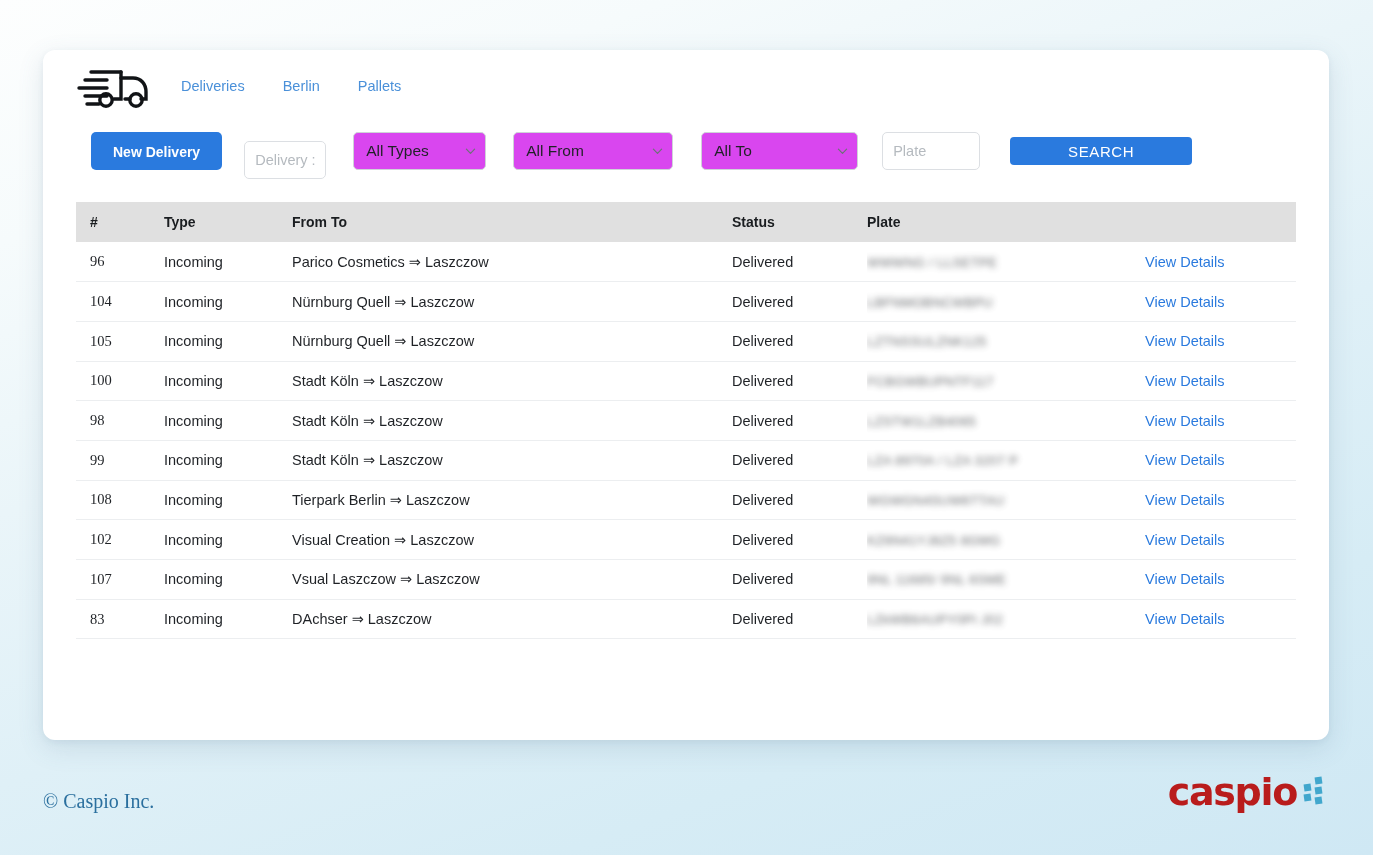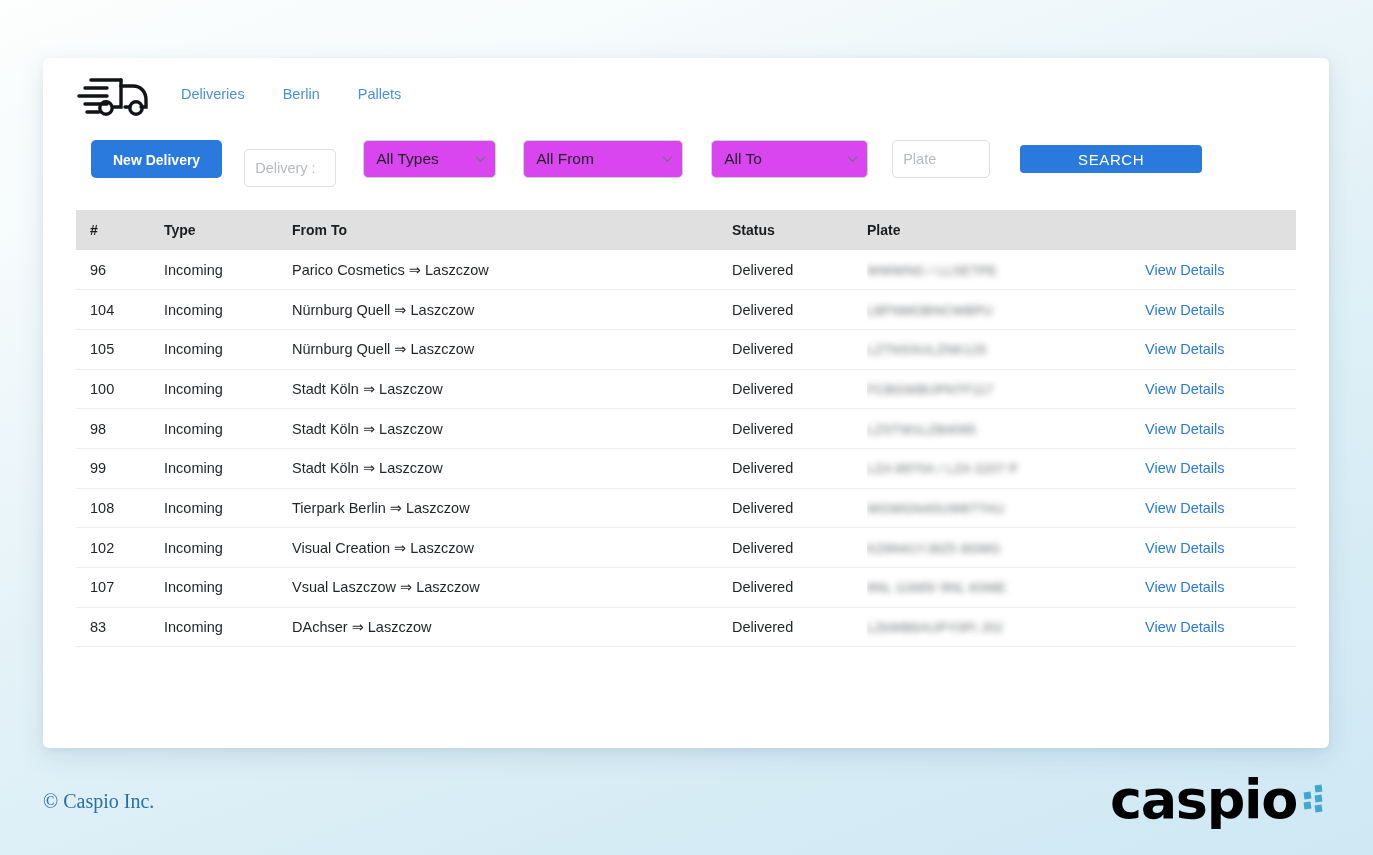--- a/index.html
+++ b/index.html
@@ -19,25 +19,25 @@
                 #dff0f7 58%,
                 #d6ecf5 78%,
                 #cfe8f4 100%);
     position: relative;
   }
 
   
   .card {
     position: absolute;
     left: 43px;
-    top: 58px;
+    top: 50px;
     width: 1286px;
     height: 690px;
     background: #ffffff;
-    border-radius: 6px;
+    border-radius: 12px;
     box-shadow: 0 8px 26px rgba(80,115,140,0.16),
                 0 2px 6px rgba(80,115,140,0.08);
     overflow: hidden;
   }
 
   
   .topbar {
     display: flex;
     align-items: center;
     padding: 12px 0 0 30px;
@@ -96,21 +96,21 @@
     border-radius: 5px;
     background: #fff;
     font-family: inherit;
     font-size: 14.5px;
     color: #333;
     padding: 0 10px;
     outline: none;
   }
   .field-text::placeholder { color: #b5babf; }
 
-  .field-delivery { width: 92px; margin-left: 22px; margin-top: 18px; }
+  .field-delivery { width: 82px; margin-left: 22px; margin-top: 18px; }
   .field-plate    { width: 98px; margin-left: 24px; }
 
   .select-wrap {
     position: relative;
     height: 38px;
   }
   .select-wrap.types { width: 133px; margin-left: 27px; }
   .select-wrap.from  { width: 160px; margin-left: 27px; }
   .select-wrap.to    { width: 157px; margin-left: 28px; }
 
@@ -188,21 +188,21 @@
   tbody td {
     font-size: 14.5px;
     color: #1f2226;
     height: 39.7px;
     border-bottom: 1px solid #eceef0;
     vertical-align: middle;
     overflow: hidden;
     white-space: nowrap;
   }
 
-  td.c-num    { padding-left: 14px; }
+  td.c-num    { padding-left: 14px; font-family: Liberation Serif, serif; }
   td.c-act    { text-align: left; }
 
   .link-details {
     color: #2a7ade;
     font-size: 14.5px;
     text-decoration: none;
     cursor: pointer;
   }
 
   
@@ -231,23 +231,23 @@
     position: absolute;
     right: 44px;
     top: 773px;
     display: flex;
     align-items: center;
     gap: 6px;
   }
 
   .caspio-word {
     font-family: "DejaVu Sans", sans-serif;
-    font-size: 54px;
+    font-size: 38px;
     font-weight: bold;
-    color: #000000;
+    color: #b91c1c;
     letter-spacing: -1.3px;
     line-height: 1;
   }
 
   .caspio-dots {
     width: 26px;
     height: 34px;
     display: block;
   }
 </style>

